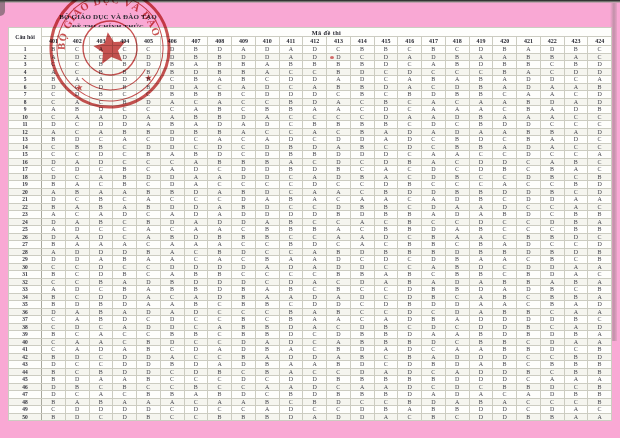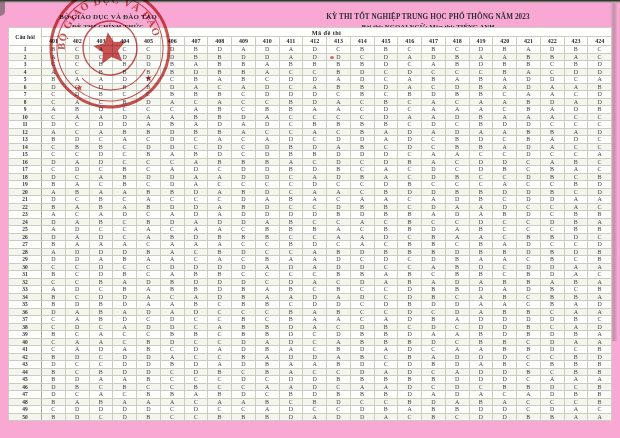--- a/index.html
+++ b/index.html
@@ -46,24 +46,20 @@
 
   <div class="edge-top"></div>
   <div class="edge-corner"></div>
   <div class="edge-right"></div>
 
   <div class="hdr-left">
     <div class="l1">BỘ GIÁO DỤC VÀ ĐÀO TẠO</div>
     <div class="l2">ĐỀ THI CHÍNH THỨC</div>
   </div>
 
-  <div class="hdr-right">
-    <div class="l1">KỲ THI TỐT NGHIỆP TRUNG HỌC PHỔ THÔNG NĂM 2023</div>
-    <div class="l2">Bài thi: NGOẠI NGỮ; Môn thi: TIẾNG ANH</div>
-  </div>
 
   <table class="answers">
     <colgroup>
         <col class="qcol">
       </colgroup>
     <thead>
       <tr>
         <th class="qhdr" rowspan="2">Câu hỏi</th>
         <th class="group-hdr" colspan="24">Mã đề thi</th>
       </tr>

